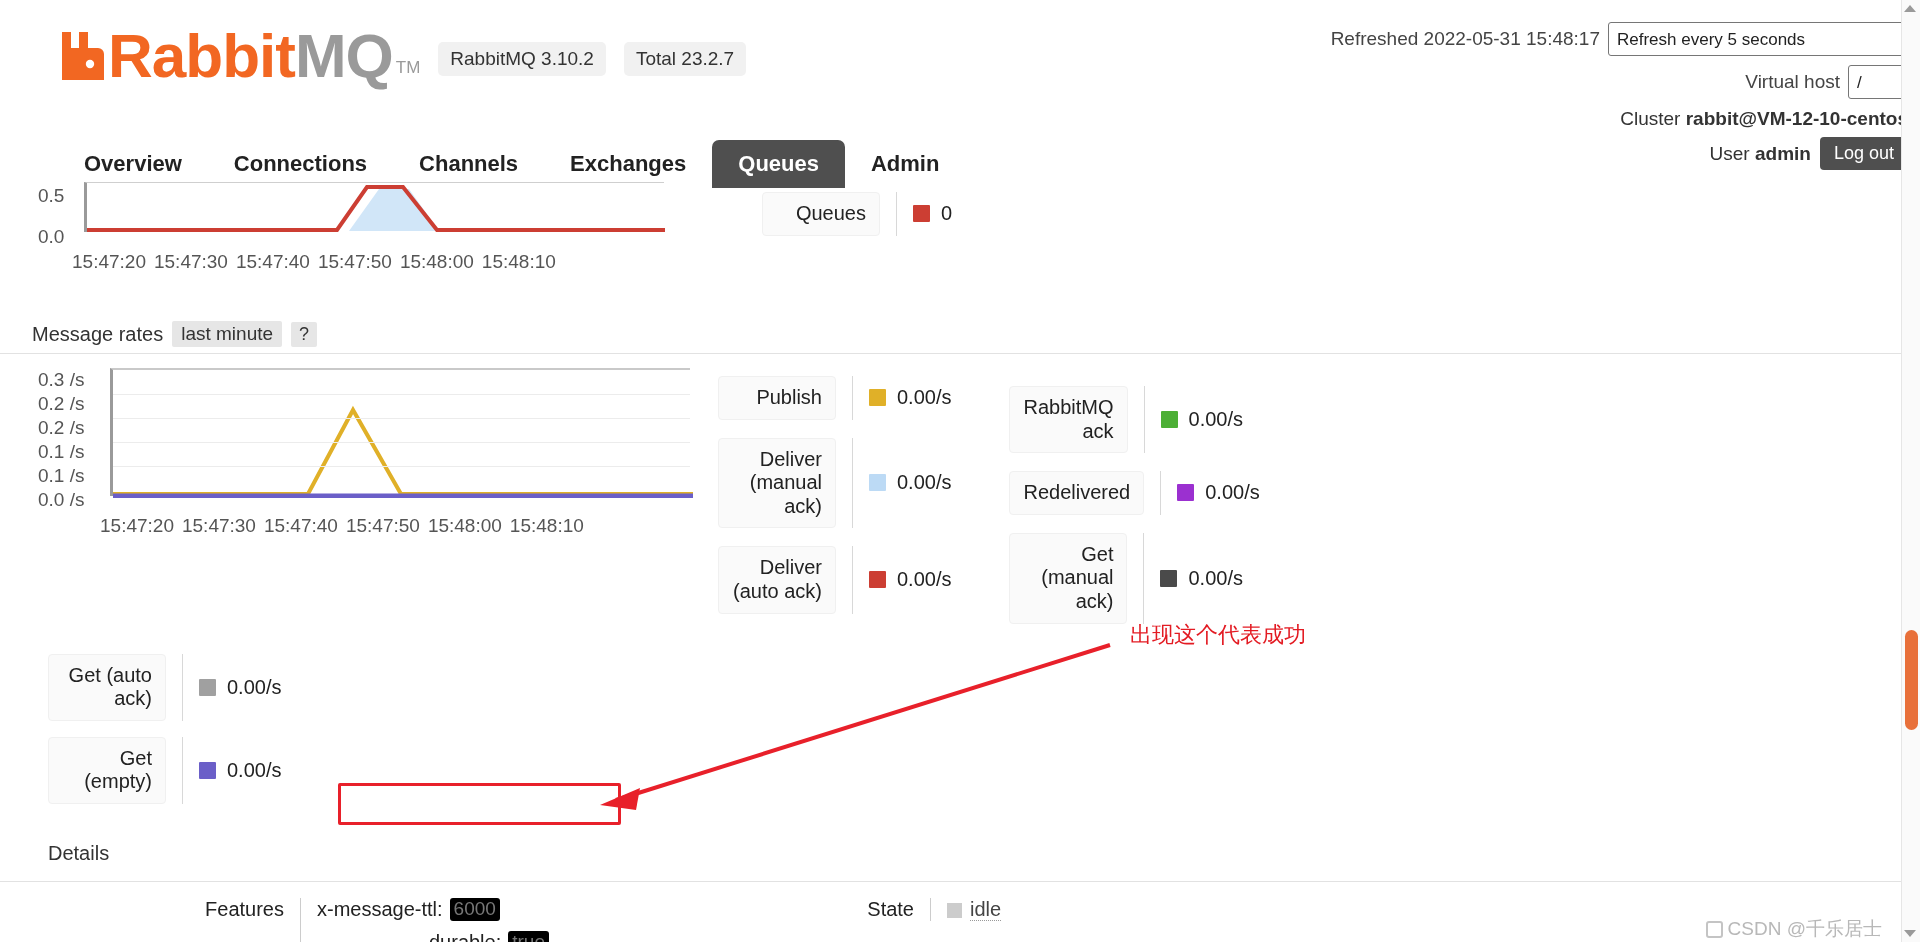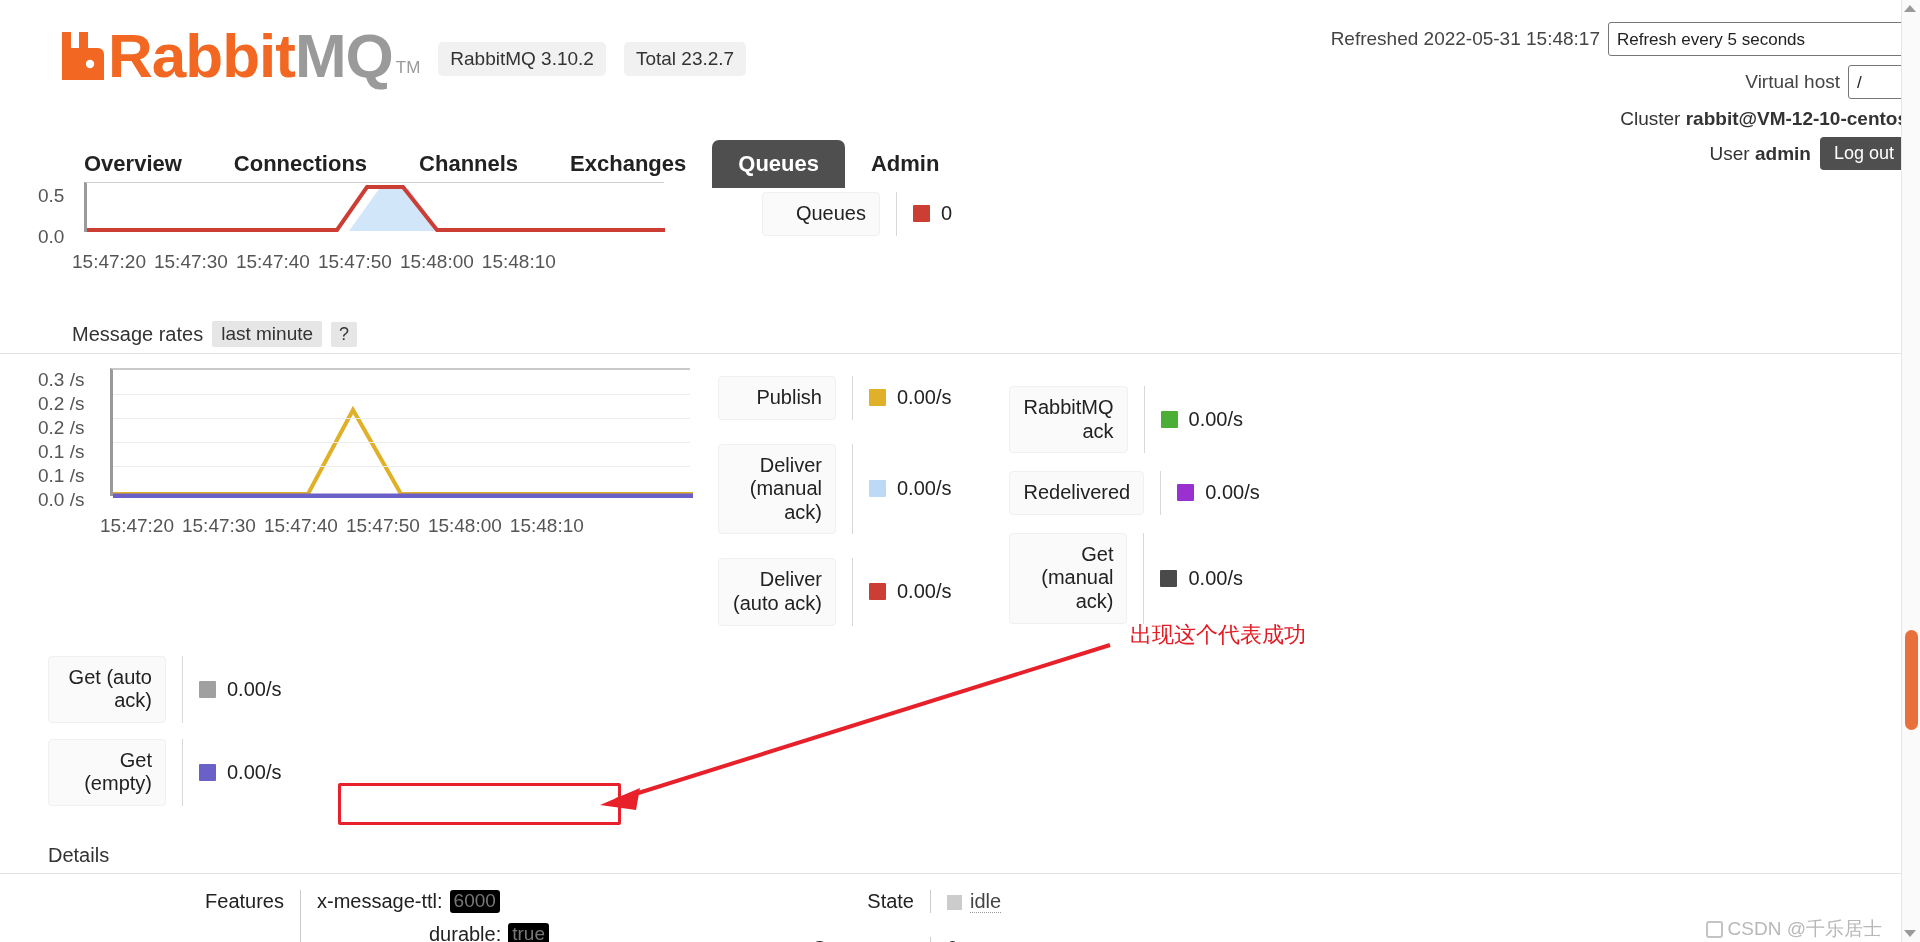--- a/index.html
+++ b/index.html
@@ -58,21 +58,21 @@
   .nav { position: absolute; left: 58px; top: 140px; display: flex; align-items: flex-end; }
   .nav-item {
     font-size: 22px; font-weight: 700; color: #222;
     padding: 11px 26px; cursor: pointer; white-space: nowrap;
   }
   .nav-item.active { background: #4f4f4f; color: #fff; border-radius: 7px 7px 0 0; }
 
   
   .content { position: absolute; left: 0; top: 182px; width: 1920px; }
   .sec-hdr {
-    font-size: 20px; color: #333; padding: 0 0 6px 72px;
+    font-size: 20px; color: #333; padding: 0 0 6px 32px;
     border-bottom: 1px solid #e2e2e2; margin-bottom: 14px;
     display: flex; align-items: center; gap: 9px;
   }
   .chip { background: #e6e6e6; color: #333; font-size: 19px; padding: 2px 9px; border-radius: 2px; }
   .chip-q { background: #e6e6e6; color: #333; font-size: 18px; padding: 2px 8px; border-radius: 2px; cursor: pointer; }
 
   
   .chart-block { display: flex; align-items: flex-start; padding-left: 38px; }
   .chart-area { position: relative; }
   .axis-y { display: flex; flex-direction: column; align-items: flex-start; }
@@ -91,21 +91,21 @@
   .lg-btn {
     background: #fafafa; border: 1px solid #f0f0f0; border-radius: 4px;
     font-size: 20px; color: #222; text-align: right;
     padding: 9px 13px; min-width: 118px; line-height: 1.18;
   }
   .lg-sep { width: 1px; background: #d8d8d8; align-self: stretch; margin: 0 16px; }
   .swatch { width: 17px; height: 17px; display: inline-block; margin-right: 11px; border-radius: 1px; }
   .lg-val { font-size: 20px; color: #222; white-space: nowrap; }
 
   
-  .details-label { font-size: 20px; color: #333; padding-left: 48px; padding-bottom: 6px; border-bottom: 1px solid #e2e2e2; }
+  .details-label { font-size: 20px; color: #333; padding-left: 48px; padding-bottom: 16px; border-bottom: 1px solid #e2e2e2; }
   .dt-table { display: flex; padding-top: 16px; }
   .dt-col { display: flex; flex-direction: column; }
   .dt-row { display: flex; align-items: flex-start; margin-bottom: 14px; }
   .dt-key { font-size: 20px; color: #222; text-align: right; padding-right: 16px; }
   .dt-div { width: 1px; background: #cccccc; align-self: stretch; }
   .dt-val { font-size: 20px; color: #222; padding-left: 16px; }
   .feat-row { display: flex; justify-content: flex-end; }
   .feat-k { font-size: 20px; color: #222; }
   .feat-v { font-size: 19px; color: #777; background: #000000; border-radius: 3px; padding: 0 4px; margin-left: 7px; }
 
@@ -265,21 +265,21 @@
         <div class="xticks" style="padding-left:58px; margin-top:5px;">
           <span style="padding:0 4px;">15:47:20</span>
           <span style="padding:0 4px;">15:47:30</span>
           <span style="padding:0 4px;">15:47:40</span>
           <span style="padding:0 4px;">15:47:50</span>
           <span style="padding:0 4px;">15:48:00</span>
           <span style="padding:0 4px;">15:48:10</span>
         </div>
       </div>
 
-      <div class="legend-col" style="margin-left:28px; padding-top:8px; gap:24px;">
+      <div class="legend-col" style="margin-left:28px; padding-top:8px; gap:18px;">
         <div class="legend-row">
           <div class="lg-btn">Publish</div>
           <div class="lg-sep"></div>
           <span class="swatch" style="background:#e0b028;"></span>
           <span class="lg-val">0.00/s</span>
         </div>
         <div class="legend-row">
           <div class="lg-btn" style="white-space:pre-line;">Deliver
 (manual
 ack)</div>

